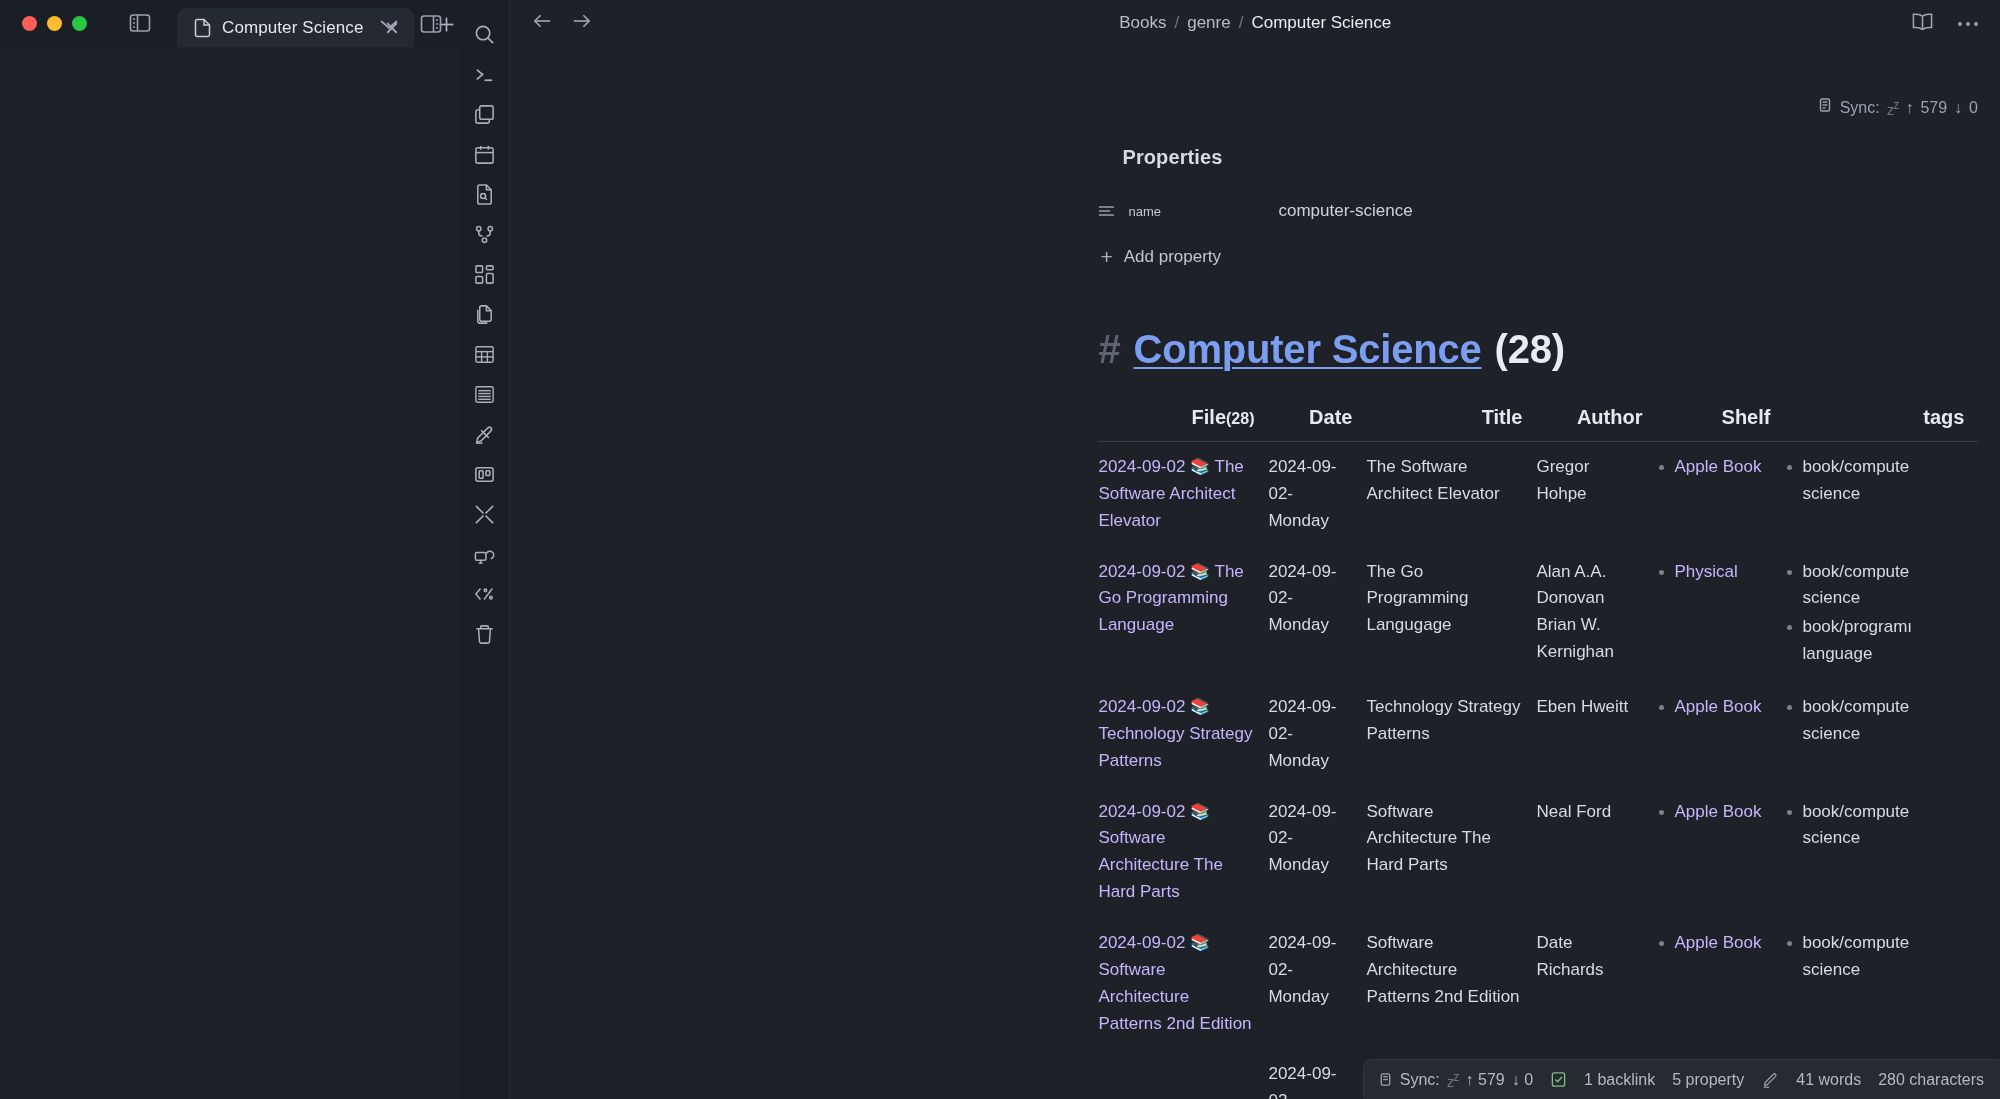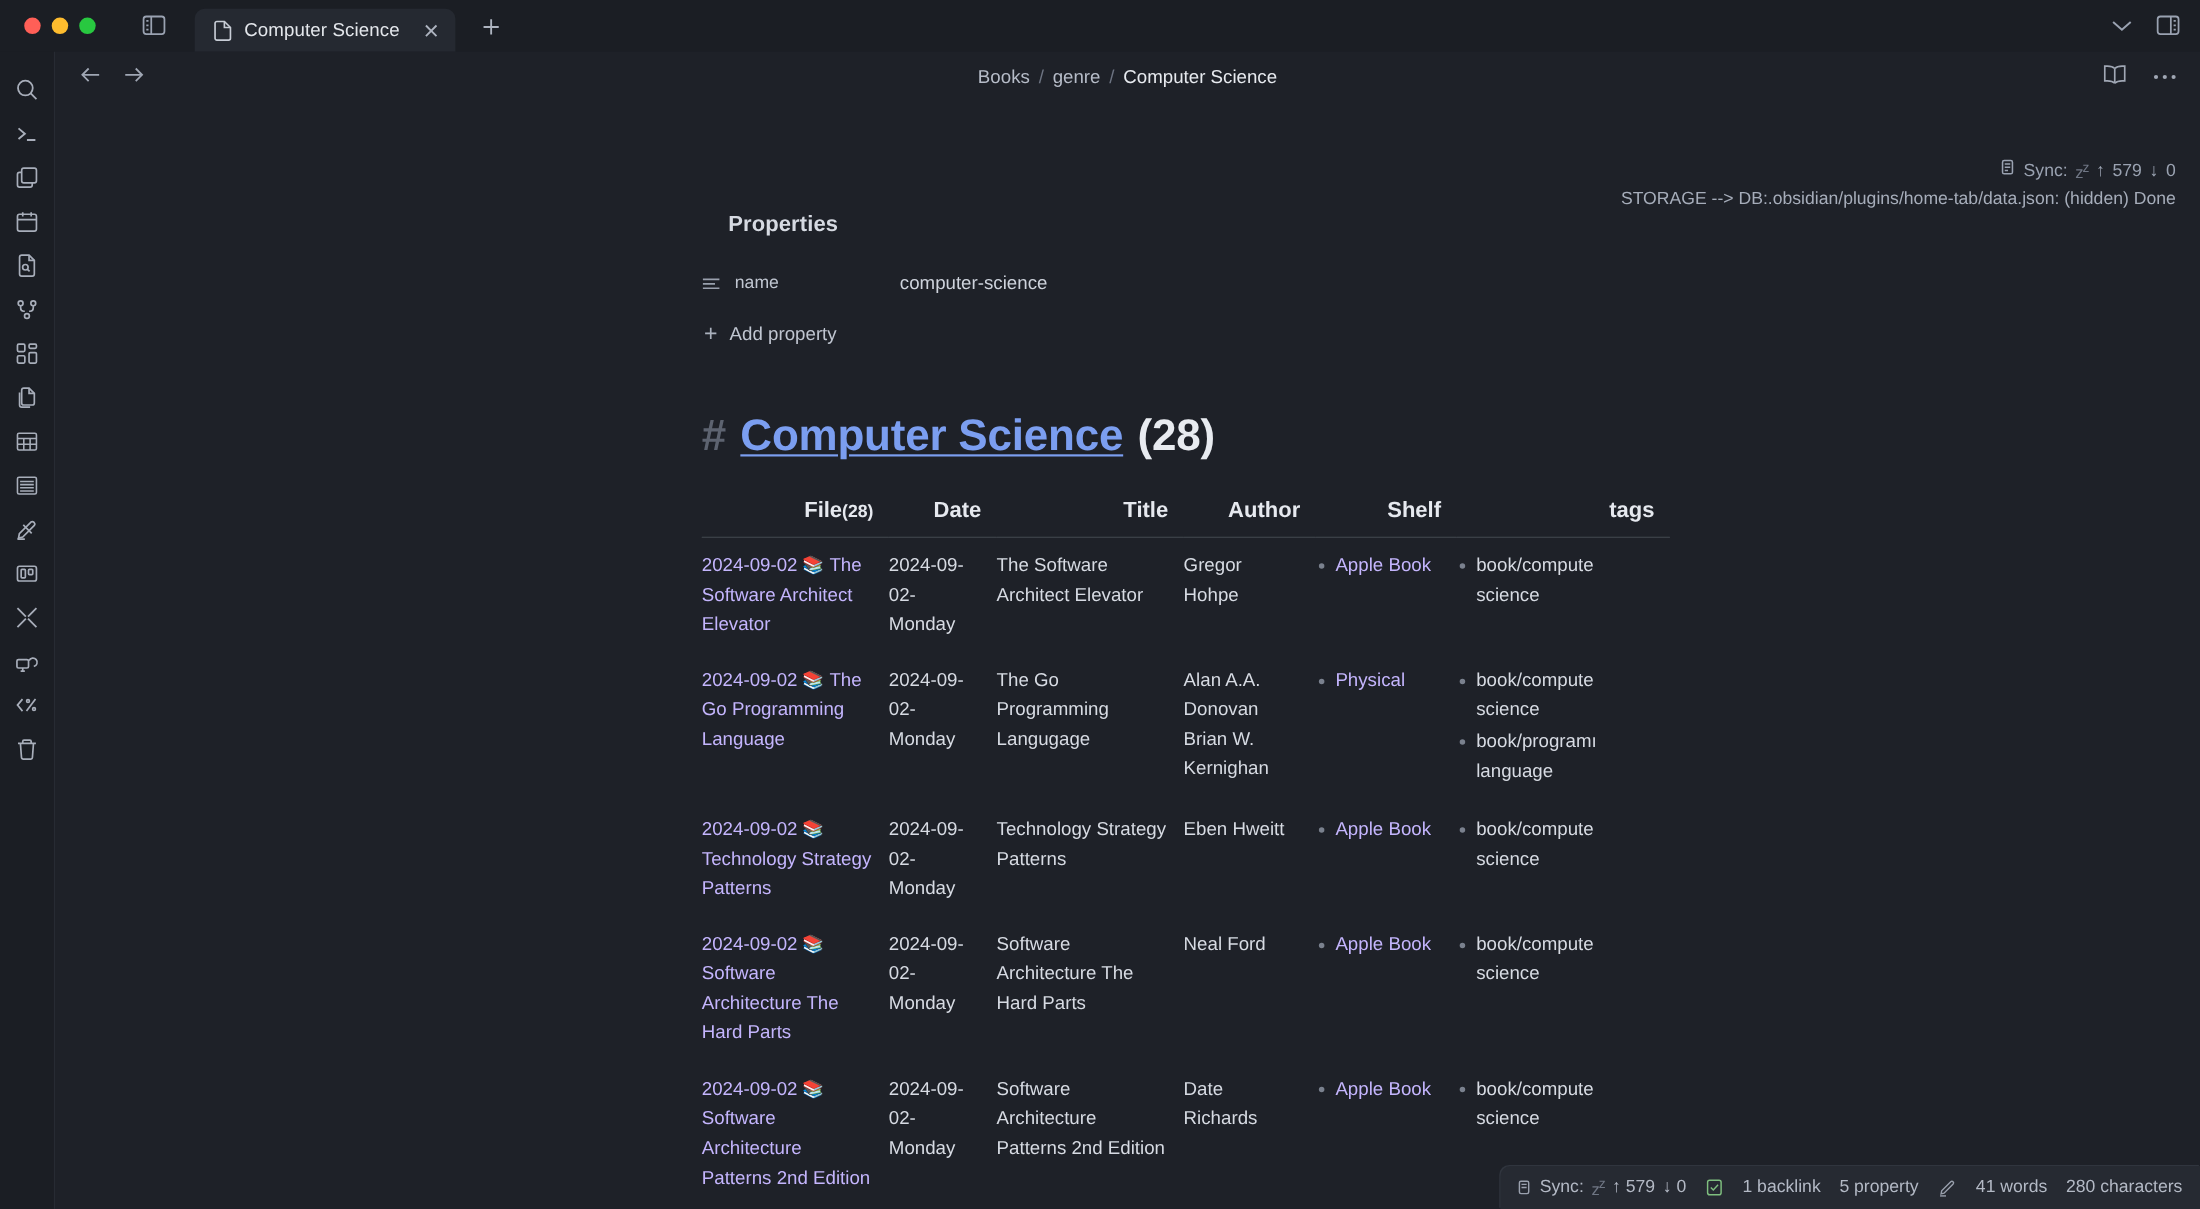--- a/index.html
+++ b/index.html
@@ -4,21 +4,21 @@
 <title>Obsidian — Computer Science</title>
 <style>
   * { box-sizing: border-box; margin: 0; padding: 0; }
   html, body {
     width: 2000px; height: 1099px;
     background: #1e2128;
     font-family: "Liberation Sans", "DejaVu Sans", sans-serif;
     overflow: hidden;
     -webkit-font-smoothing: antialiased;
   }
-  .app { position: relative; width: 2000px; height: 1099px; display: flex; flex-direction: column; }
+  .app { position: relative; width: 2000px; height: 1099px; display: flex; flex-direction: row; }
 
   
   .titlebar {
     height: 47px; flex: 0 0 47px;
     background: #1b1e24;
     display: flex; align-items: flex-end;
     position: relative;
   }
   .traffic { display: flex; gap: 10px; padding: 0 0 16px 22px; align-items: center; }
   .dot { width: 15px; height: 15px; border-radius: 50%; }
@@ -121,21 +121,21 @@
   }
   .doc { width: 880px; padding-top: 100px; }
 
   .props-title {
     color: #d6dae2; font-size: 20px; font-weight: 600; margin-bottom: 25px;
     letter-spacing: .1px;
     margin-left: 24px;
   }
   .prop-row { display: flex; align-items: center; height: 34px; }
   .prop-icon { width: 30px; color: #99a0ad; display: flex; align-items: center; }
-  .prop-key { color: #c0c6d1; font-size: 16px; width: 150px; }
+  .prop-key { color: #c0c6d1; font-size: 13px; width: 150px; }
   .prop-val { color: #ced3dc; font-size: 17px; }
   .add-prop {
     display: flex; align-items: center; gap: 11px;
     color: #c0c6d1; font-size: 17px; margin-top: 18px;
   }
   .add-prop .plus { color: #aab1bd; font-size: 21px; line-height: 1; margin-left: 2px; }
 
   
   .h1 {
     margin-top: 60px; margin-bottom: 34px;
@@ -465,21 +465,20 @@
               <line x1="5.5" y1="11" x2="8.5" y2="11"></line>
             </svg>
           </span>
           <span>Sync:</span>
           <span class="zzz">z<sup>z</sup></span>
           <span>↑</span>
           <span>579</span>
           <span>↓</span>
           <span>0</span>
         </div>
-        <div class="sync-line2">STORAGE --&gt; DB:.obsidian/plugins/home-tab/data.json: (hidden) Done</div>
       </div>
 
       <div class="content">
         <div class="doc">
 
           <div class="props-title">Properties</div>
 
           <div class="prop-row">
             <span class="prop-icon">
               <svg width="18" height="14" viewBox="0 0 18 14" stroke="currentColor" stroke-width="1.5">

